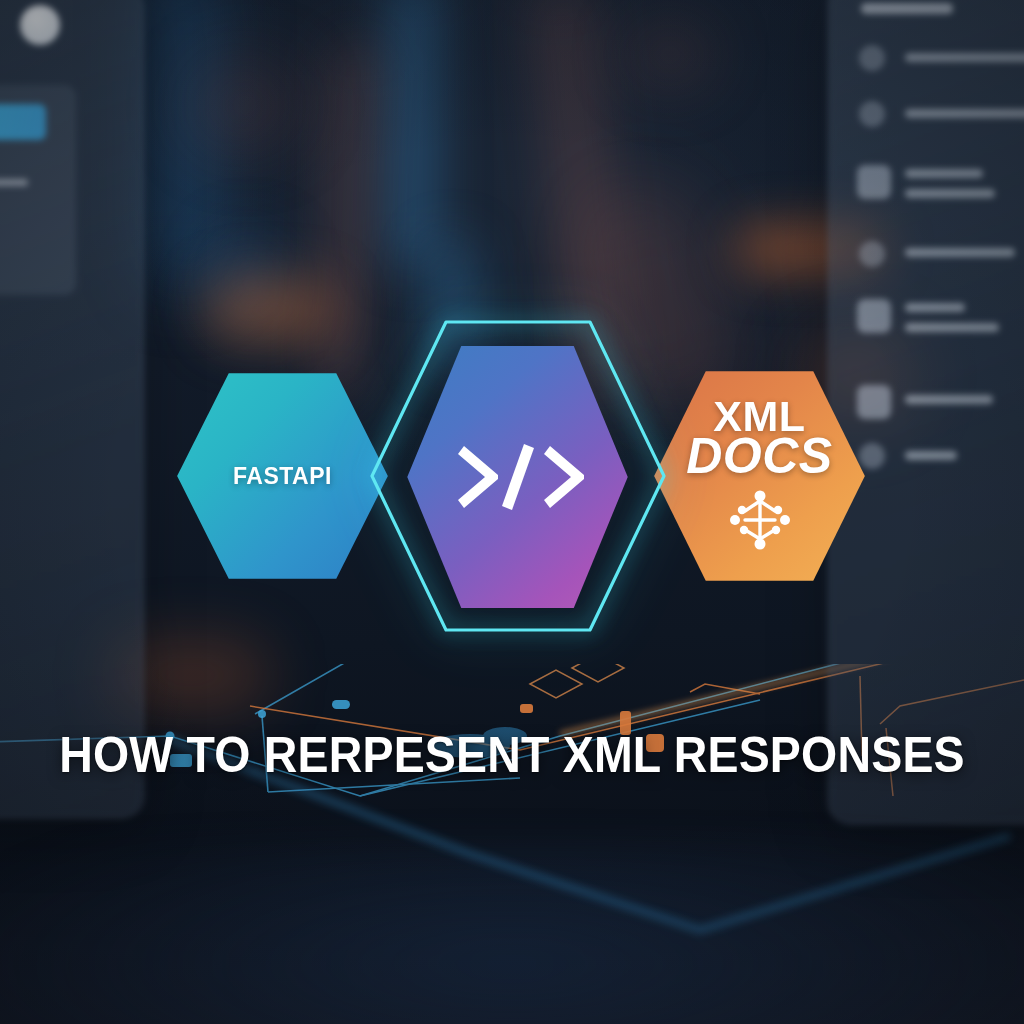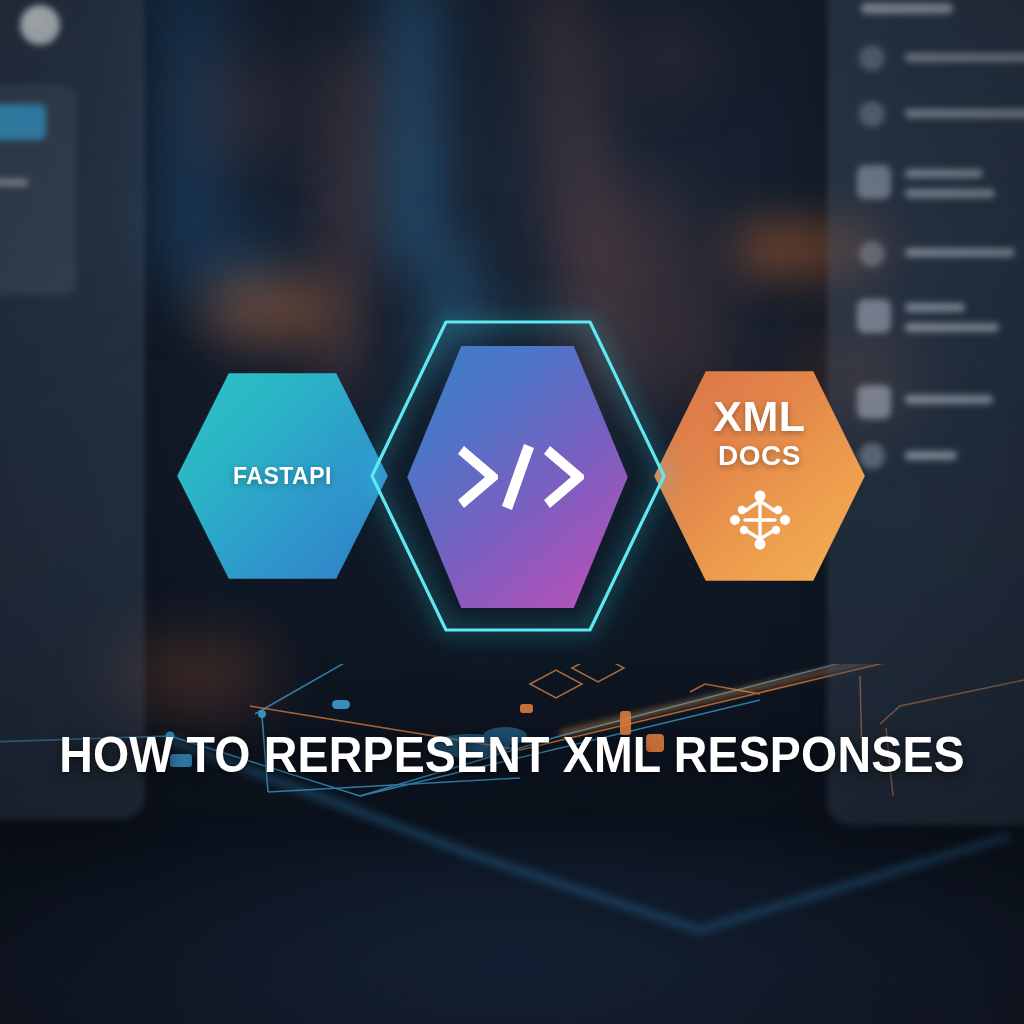--- a/index.html
+++ b/index.html
@@ -205,21 +205,21 @@
     color: #ffffff;
     font-weight: bold;
     letter-spacing: .5px;
     text-shadow: 0 2px 6px rgba(0,0,0,.32);
     z-index: 4;
     pointer-events: none;
   }
   .hex-label.left  { left: 175px; top: 40px; width: 215px; height: 212px; font-size: 23px; }
   .hex-label.right { left: 652px; top: 38px; width: 215px; height: 216px; }
   .hex-label.right .l1 { font-size: 43px; line-height: 38px; }
-  .hex-label.right .l2 { font-size: 28px; line-height: 42px; }
+  .hex-label.right .l2 { font-size: 50px; line-height: 42px; font-style: italic; }
   .code-glyph {
     position: absolute;
     left: 405px; top: 12px;
     width: 225px; height: 270px;
     display: flex; align-items: center; justify-content: center;
     z-index: 4;
   }
   .node-icon { margin-top: 12px; }
 
   

